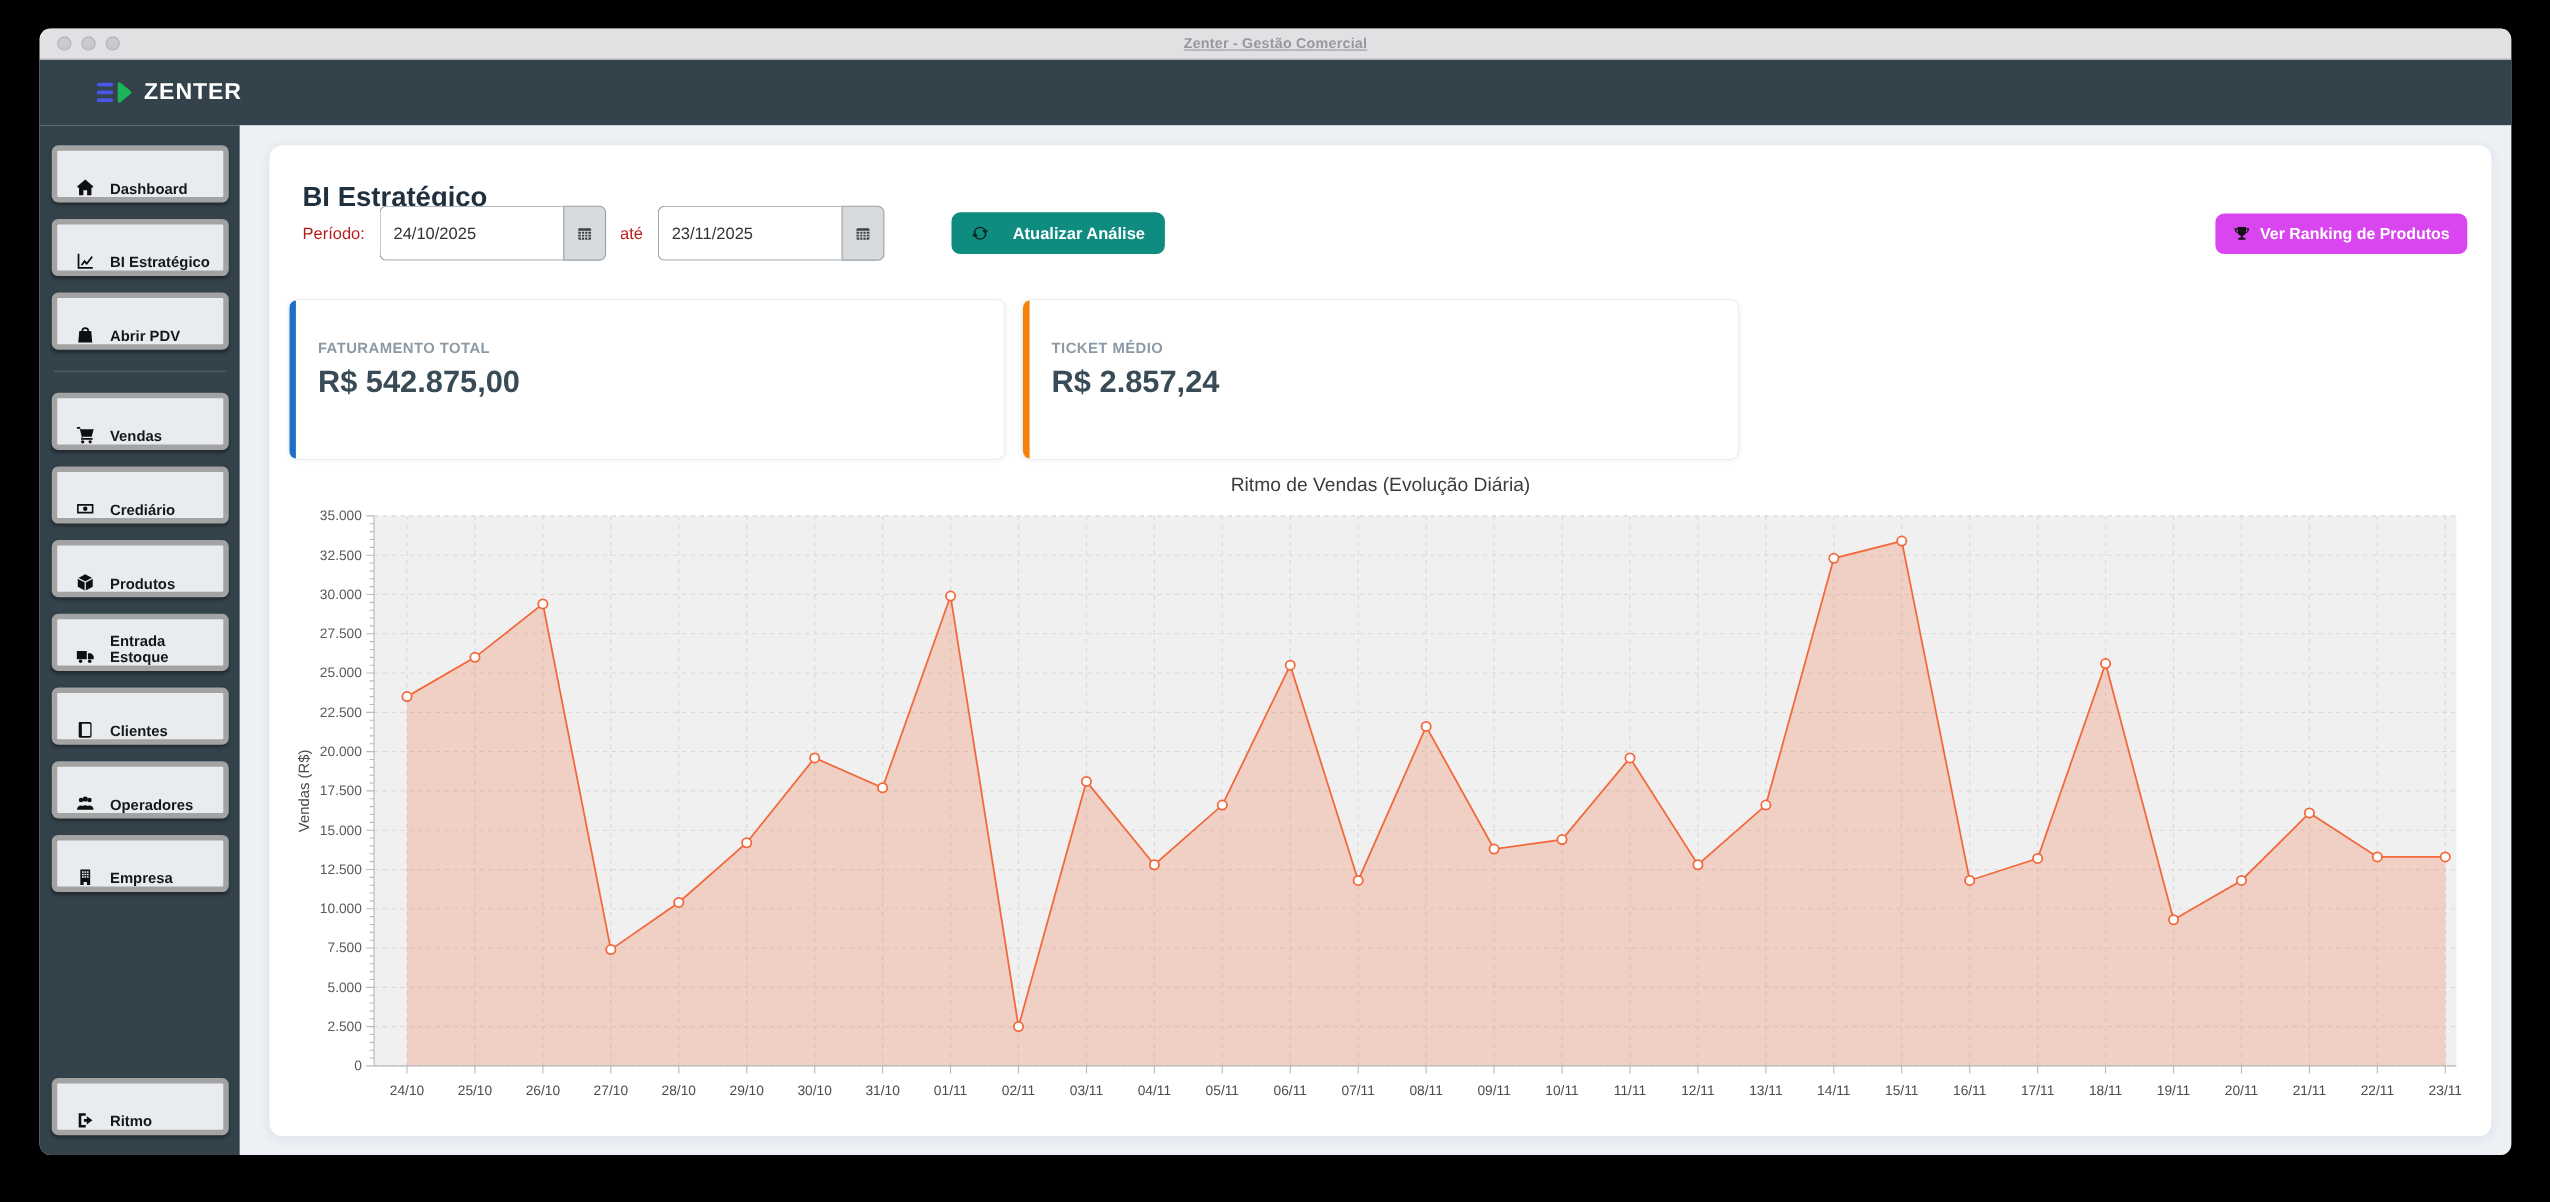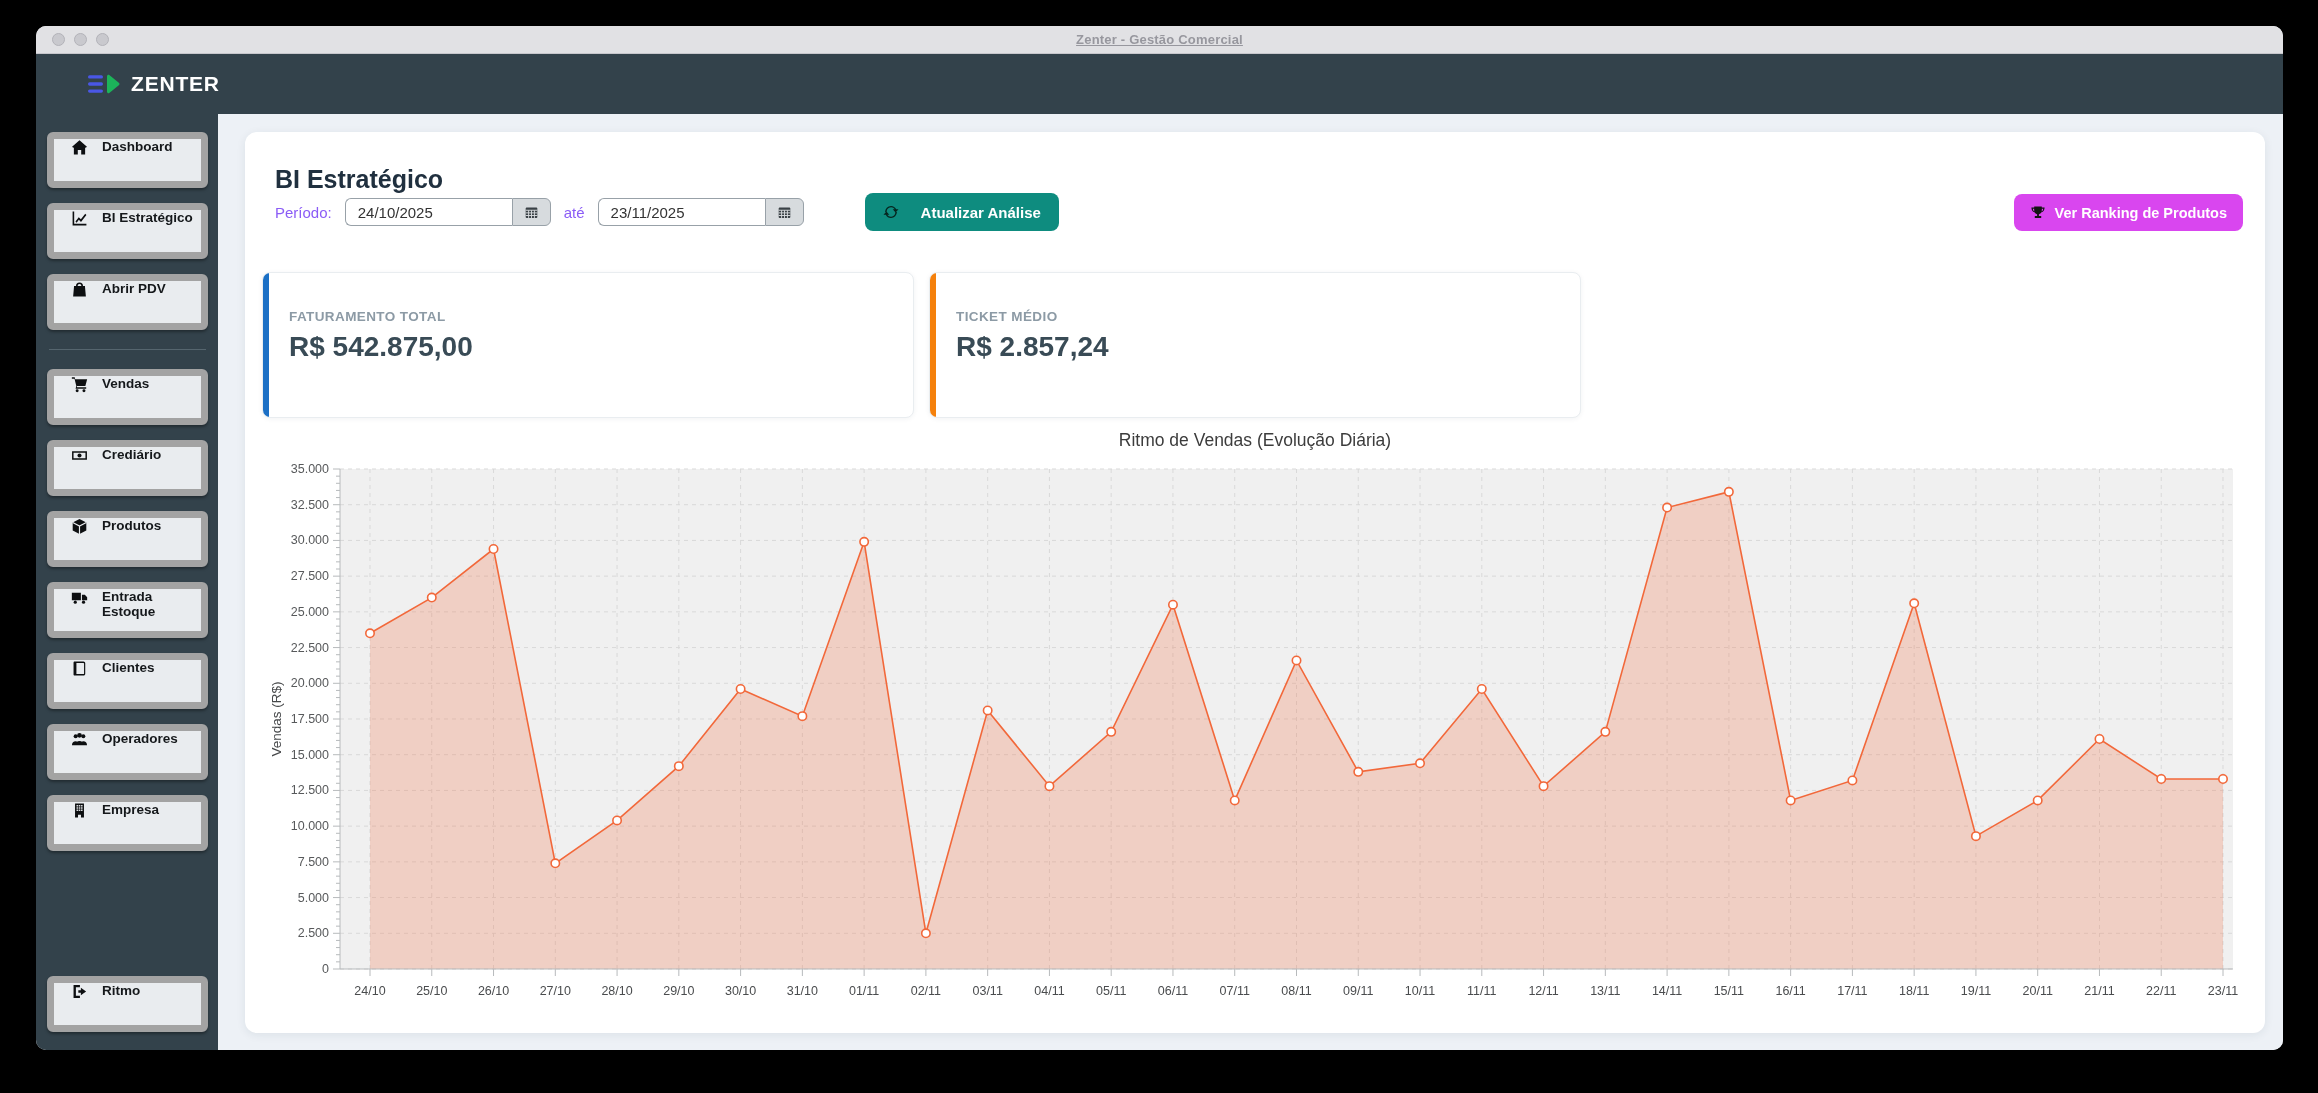--- a/index.html
+++ b/index.html
@@ -22,37 +22,37 @@
   .tl-dot{width:13px;height:13px;border-radius:50%;background:#c9c9ce;border:1px solid #b2b2b8;box-sizing:border-box;}
   .win-title{font-size:13px;font-weight:bold;color:#97979e;letter-spacing:.2px;text-decoration:underline;}
   
   .appheader{height:60px;background:#33424b;display:flex;align-items:center;padding-left:52px;flex:none;}
   .logo{display:flex;align-items:center;gap:9px;}
   .logo-name{color:#fff;font-weight:bold;font-size:21px;letter-spacing:.8px;}
   
   .body-row{flex:1;display:flex;min-height:0;}
   .sidebar{width:182px;flex:none;background:#33424b;display:flex;flex-direction:column;padding:18px 10px 16px 11px;box-sizing:border-box;}
   .nav-btn{
-    height:42px;flex:none;margin-bottom:15px;background:#e9ecef;border:7px solid #a3a3a3;border-radius:6px;
-    display:flex;align-items:flex-start;padding-left:17px;gap:14px;cursor:pointer;
+    height:42px;flex:none;margin-bottom:15px;background:#e9ecef;border:5px solid #a3a3a3;border-radius:6px;
+    display:flex;align-items:flex-end;padding-left:17px;gap:14px;cursor:pointer;
     font-size:13.5px;font-weight:bold;color:#15181b;box-shadow:0 2px 3px rgba(0,0,0,.35);
   }
   .nav-btn .ic{width:17px;height:17px;flex:none;color:#0d0f11;}
   .nav-divider{border:none;border-top:1px solid #55656e;margin:4px 2px 19px 2px;}
   .nav-sair{margin-top:auto;margin-bottom:2px;}
   .main{flex:1;position:relative;background:#edf1f6;}
   
   .panel{
     position:absolute;left:27px;top:18px;width:2020px;height:901px;background:#fff;
     border-radius:12px;box-shadow:0 2px 10px rgba(30,50,70,.08);
   }
   .page-title{position:absolute;left:30px;top:16px;font-size:25px;font-weight:bold;color:#20303f;}
   .filter-row{position:absolute;left:30px;top:60px;height:40px;display:flex;align-items:center;gap:13px;}
-  .flt-label{font-size:15px;color:#8b5cf6;}
-  .input-group{display:flex;align-items:stretch;height:28px;}
+  .flt-label{font-size:15px;color:#b91c1c;}
+  .input-group{display:flex;align-items:stretch;height:50px;}
   .date-input{
     width:142px;border:1px solid #98a1a8;border-right:none;border-radius:6px 0 0 6px;
     padding:0 12px;font-size:15px;color:#333;outline:none;background:#fff;
     font-family:"Liberation Sans","DejaVu Sans",sans-serif;
   }
   .cal-btn{width:37px;border:1px solid #98a1a8;border-radius:0 6px 6px 0;background:#d7dbde;
     display:flex;align-items:center;justify-content:center;cursor:pointer;}
   .cal-btn .ic{width:15px;height:15px;color:#3a4146;}
   .btn-teal{
     height:38px;padding:0 18px;background:#0e8c7f;border:none;border-radius:8px;cursor:pointer;

